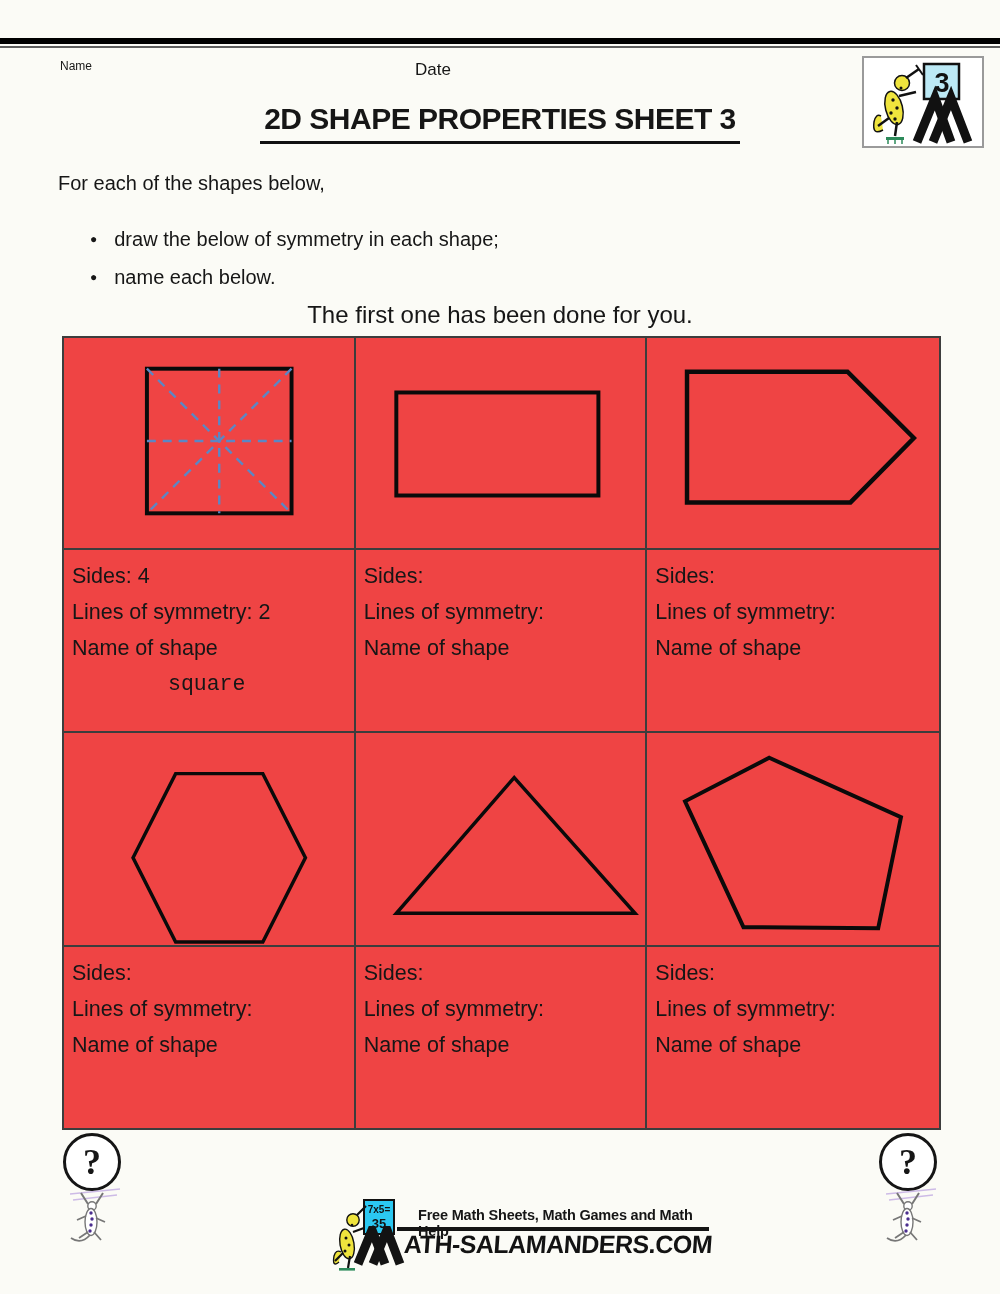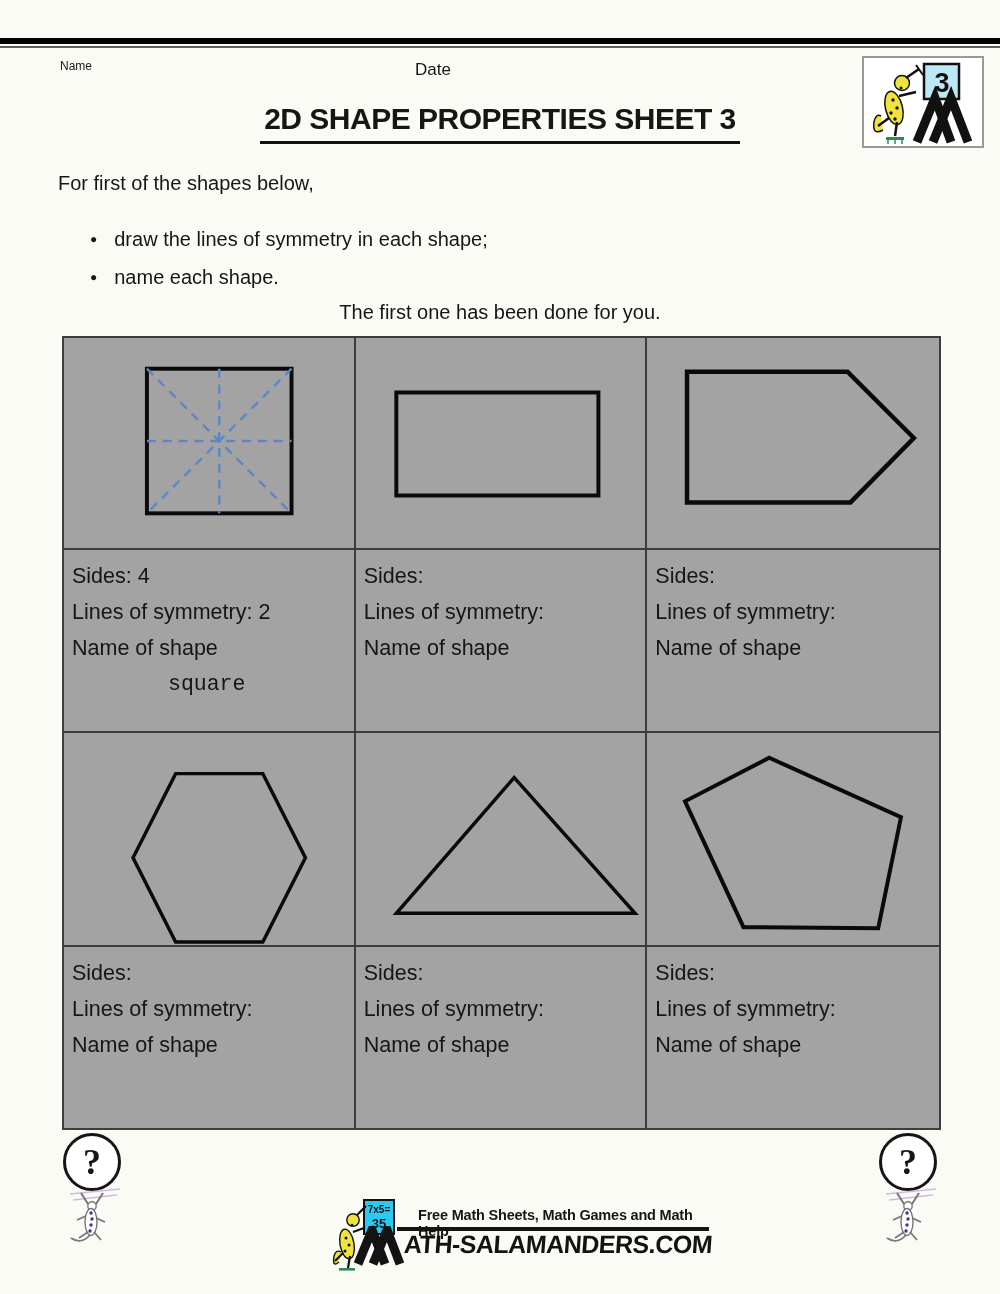--- a/index.html
+++ b/index.html
@@ -28,28 +28,28 @@
     display:inline-block; font-size:30px; font-weight:bold; letter-spacing:-0.5px;
     border-bottom:3px solid #111; padding:0 4px 5px 4px;
   }
 
   .intro { position:absolute; left:58px; top:172px; font-size:20px; }
   .bullet-row { position:absolute; left:90px; display:flex; align-items:center; gap:17px; }
   .bullet-row.b1 { top:227px; }
   .bullet-row.b2 { top:265px; }
   .bullet-dot { font-size:12px; line-height:24px; }
   .bullet-text { font-size:20px; }
-  .note { position:absolute; top:301px; left:0; width:1000px; text-align:center; font-size:20px; }
+  .note { position:absolute; top:301px; left:0; width:1000px; text-align:center; font-size:24px; }
 
   
   .grid {
     position:absolute; left:62px; top:336px; width:879px;
     display:grid; grid-template-columns:repeat(3, 1fr);
     grid-template-rows:212px 183px 214px 181px;
-    border:2px solid #3d3d3d; background:#a3a3a3;
+    border:2px solid #3d3d3d; background:#ef4444;
   }
   .cell { border-right:2px solid #3d3d3d; border-bottom:2px solid #3d3d3d; }
   .cell.last-col { border-right:none; }
   .cell.last-row { border-bottom:none; }
   .shape-cell { display:flex; align-items:center; justify-content:center; overflow:hidden; }
   .shape-cell svg { display:block; }
   .text-cell { padding:8px 6px 0 8px; font-size:21.5px; line-height:36px; }
   .answer-line { padding-left:96px;font-family:Liberation Mono, monospace; }
 
   
@@ -112,28 +112,28 @@
         <rect x="22" y="79" width="18" height="3" fill="#2c8a5a"></rect>
         <path d="M24,82 L24,86 M31,82 L31,86 M38,82 L38,86" stroke="#2c8a5a" stroke-width="1.5"></path>
       </g>
     </svg>
   </div>
 
   <div class="title-wrap">
     <span class="title">2D SHAPE PROPERTIES SHEET 3</span>
   </div>
 
-  <div class="intro">For first of the shapes below,</div>
+  <div class="intro">For each of the shapes below,</div>
   <div class="bullet-row b1">
     <span class="bullet-dot">●</span>
-    <span class="bullet-text">draw the lines of symmetry in each shape;</span>
+    <span class="bullet-text">draw the below of symmetry in each shape;</span>
   </div>
   <div class="bullet-row b2">
     <span class="bullet-dot">●</span>
-    <span class="bullet-text">name each shape.</span>
+    <span class="bullet-text">name each below.</span>
   </div>
   <div class="note">The first one has been done for you.</div>
 
   <div class="grid">
 
     <div class="cell shape-cell">
       <svg width="291" height="210" viewBox="0 0 291 212">
         <rect x="83" y="31" width="146" height="146" fill="none" stroke="#0a0a0a" stroke-width="4"></rect>
         <g stroke="#5b87c5" stroke-width="2.4" stroke-dasharray="9 7">
           <line x1="156" y1="31" x2="156" y2="177"></line>

